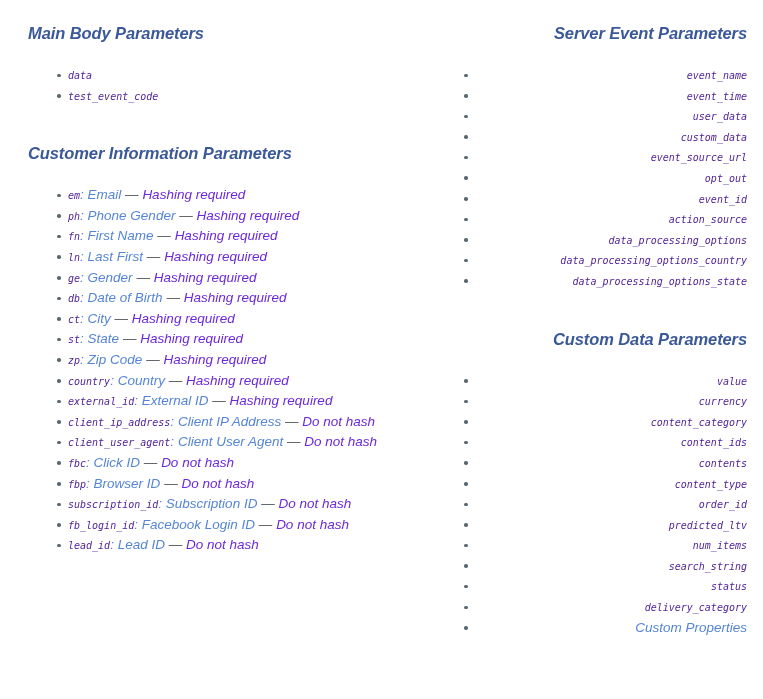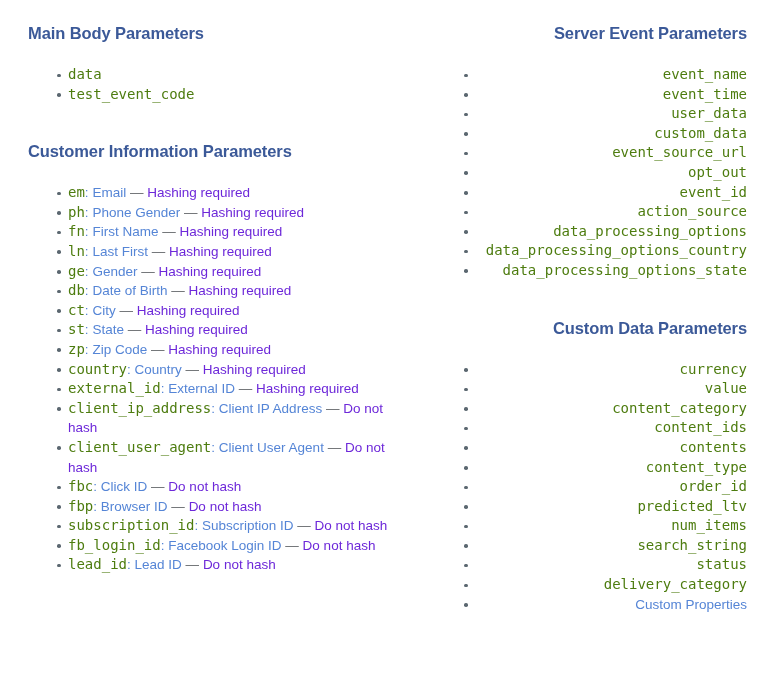--- a/index.html
+++ b/index.html
@@ -12,20 +12,21 @@
     height: 699px;
     font-family: "Liberation Sans", sans-serif;
     -webkit-font-smoothing: antialiased;
     overflow: hidden;
   }
   .page {
     position: relative;
     width: 703px;
     height: 699px;
     box-sizing: border-box;
+    font-style: italic;
   }
   .col {
     position: absolute;
     top: 22px;
   }
   .col-left  { left: 28px;  width: 375px; }
   .col-right { left: 435px; width: 312px; text-align: right; }
 
   .section { margin: 0 0 0 0; }
   .section + .section { margin-top: 36px; }
@@ -61,22 +62,22 @@
     left: 29px;
     top: 8.5px;
     width: 3.5px;
     height: 3.5px;
     background: #5b6770;
     border-radius: 50%;
   }
 
   .code {
     font-family: "DejaVu Sans Mono", "Liberation Mono", monospace;
-    font-size: 14px;
-    color: #4d7c0f;
+    font-size: 10px;
+    color: #4c1d95;
     letter-spacing: 0px;
     margin-top: 12px;
   }
   .link {
     color: #5585d6;
     text-decoration: none;
     cursor: pointer;
   }
   .note { color: #6d28d9; }
   .dash { color: #63666a; }
@@ -131,22 +132,22 @@
           <li><span class="code">event_id</span></li>
           <li><span class="code">action_source</span></li>
           <li><span class="code">data_processing_options</span></li>
           <li><span class="code">data_processing_options_country</span></li>
           <li><span class="code">data_processing_options_state</span></li>
         </ul>
       </div>
       <div class="section">
         <h3 class="section-title">Custom Data Parameters</h3>
         <ul class="param-list">
+          <li><span class="code">value</span></li>
           <li><span class="code">currency</span></li>
-          <li><span class="code">value</span></li>
           <li><span class="code">content_category</span></li>
           <li><span class="code">content_ids</span></li>
           <li><span class="code">contents</span></li>
           <li><span class="code">content_type</span></li>
           <li><span class="code">order_id</span></li>
           <li><span class="code">predicted_ltv</span></li>
           <li><span class="code">num_items</span></li>
           <li><span class="code">search_string</span></li>
           <li><span class="code">status</span></li>
           <li><span class="code">delivery_category</span></li>

